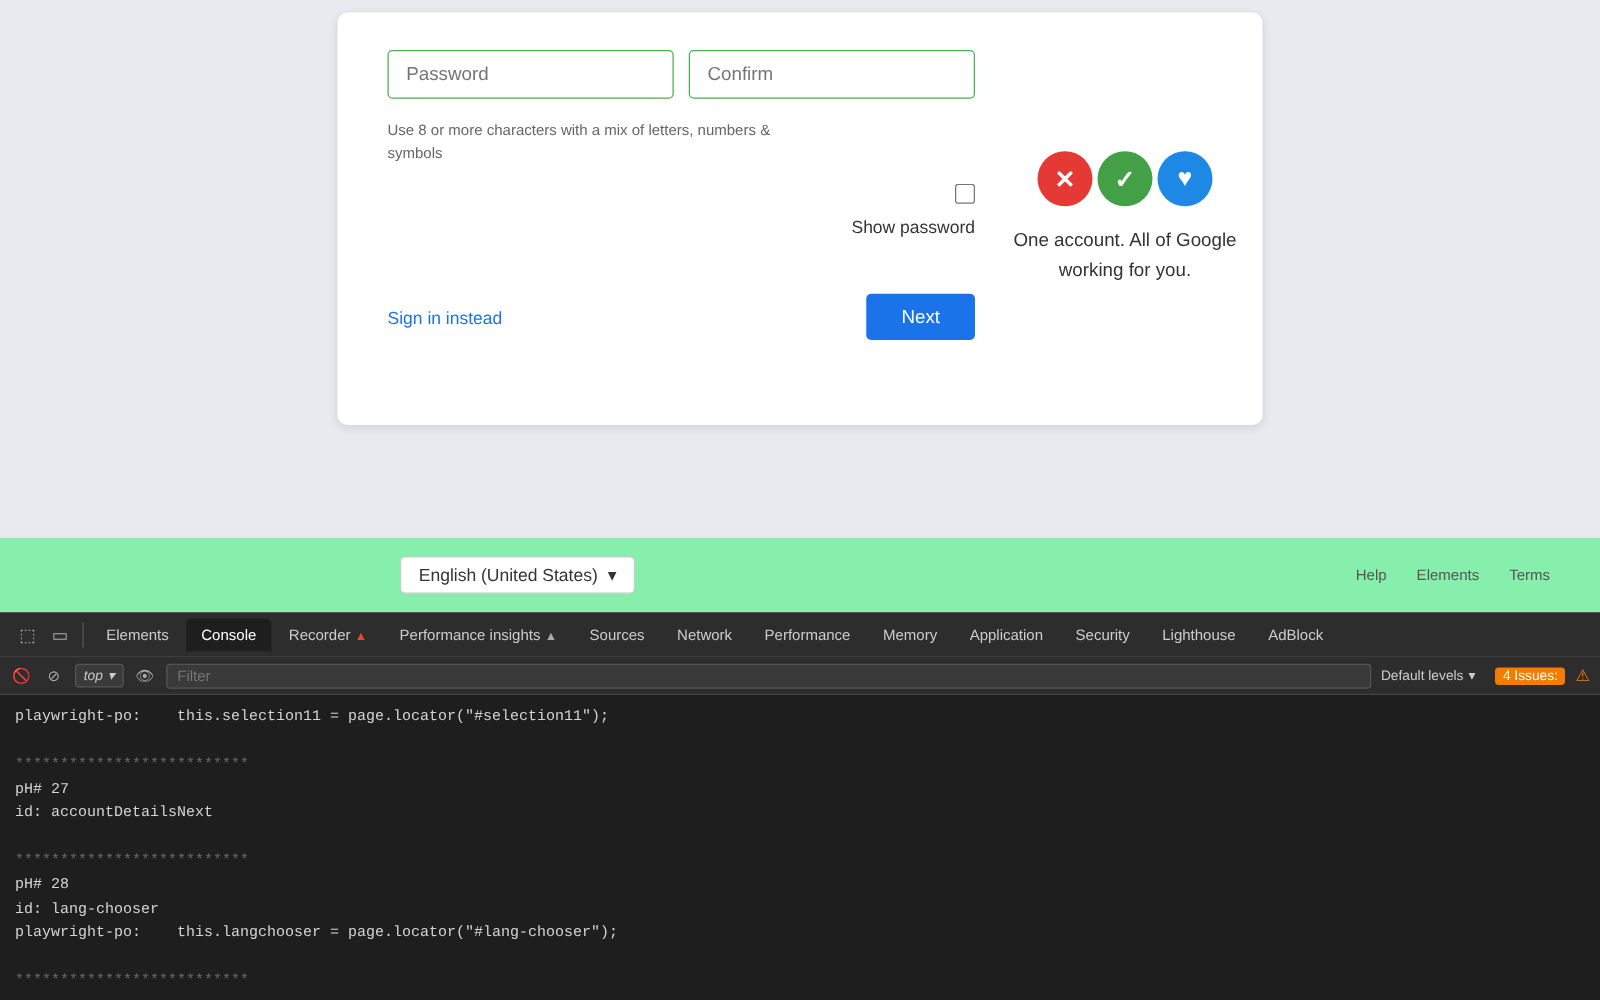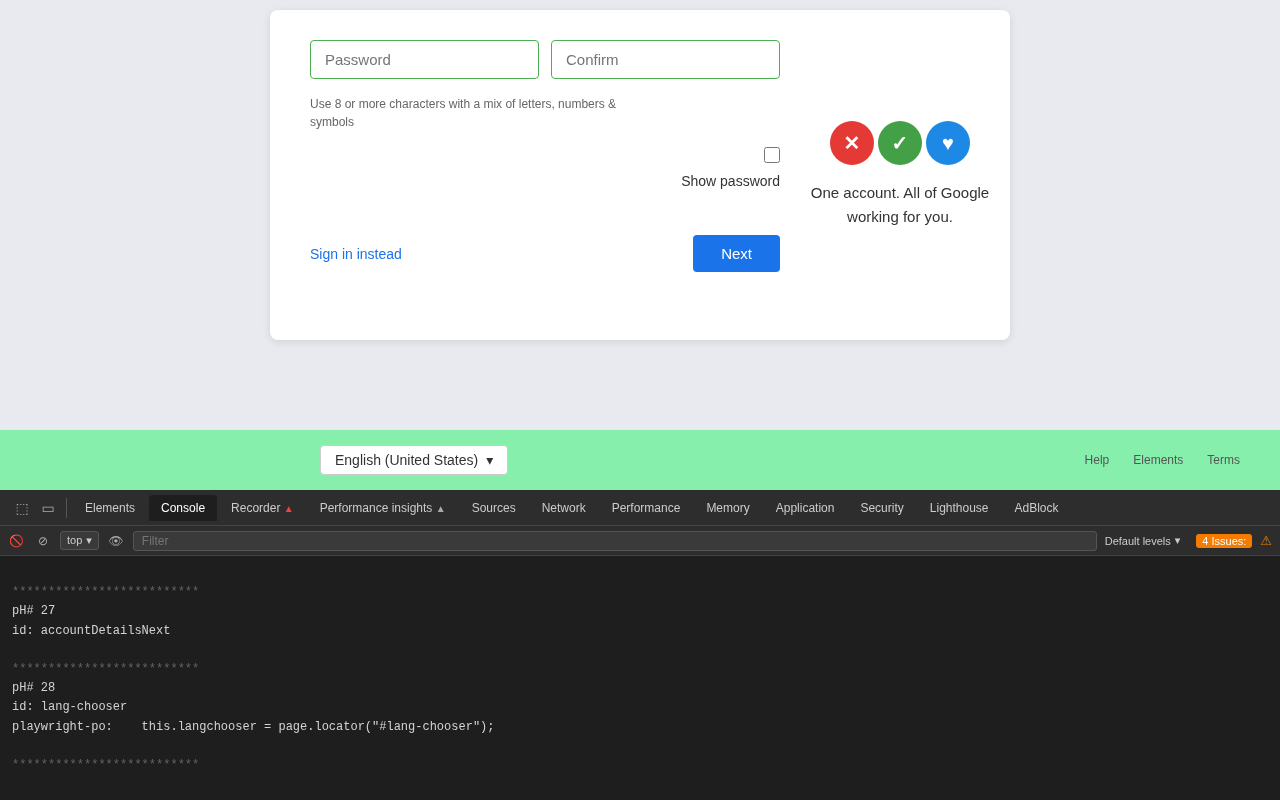--- a/index.html
+++ b/index.html
@@ -249,29 +249,30 @@
       display: flex;
       align-items: center;
       justify-content: center;
       color: #aaa;
       font-size: 12px;
       cursor: pointer;
     }
 
     .top-selector {
       display: flex;
-      align-items: flex-start;
+      align-items: flex-end;
       background: #3a3a3a;
       border: 1px solid #555;
       border-radius: 3px;
       padding: 2px 6px;
       font-size: 11px;
       color: #ccc;
       gap: 4px;
       cursor: pointer;
+      font-style: italic;
     }
 
     .eye-icon {
       width: 18px;
       height: 18px;
       color: #aaa;
       font-size: 12px;
       cursor: pointer;
       display: flex;
       align-items: center;
@@ -430,20 +431,21 @@
     <input type="text" class="filter-input" placeholder="Filter" style="">
     <div class="default-levels">
       <span>Default levels</span>
       <span>▾</span>
     </div>
     <div class="issues-badge">4 Issues:</div>
     <span style="color:#f57c00; font-size:13px;">⚠</span>
   </div>
 
   <div class="console-output">
+    <div class="console-line">playwright-po:    this.selection11 = page.locator("#selection11");</div>
     <div class="console-line">&nbsp;</div>
     <div class="console-line divider-line">**************************</div>
     <div class="console-line">pH# 27</div>
     <div class="console-line">id: accountDetailsNext</div>
     <div class="console-line">&nbsp;</div>
     <div class="console-line divider-line">**************************</div>
     <div class="console-line">pH# 28</div>
     <div class="console-line">id: lang-chooser</div>
     <div class="console-line">playwright-po:    this.langchooser = page.locator("#lang-chooser");</div>
     <div class="console-line">&nbsp;</div>

